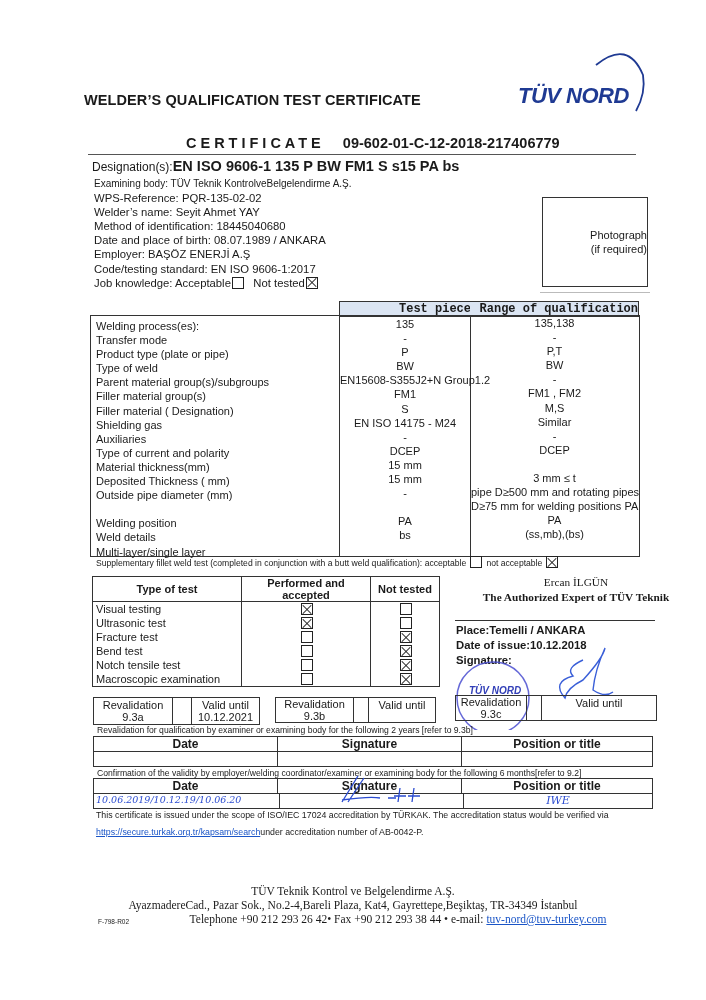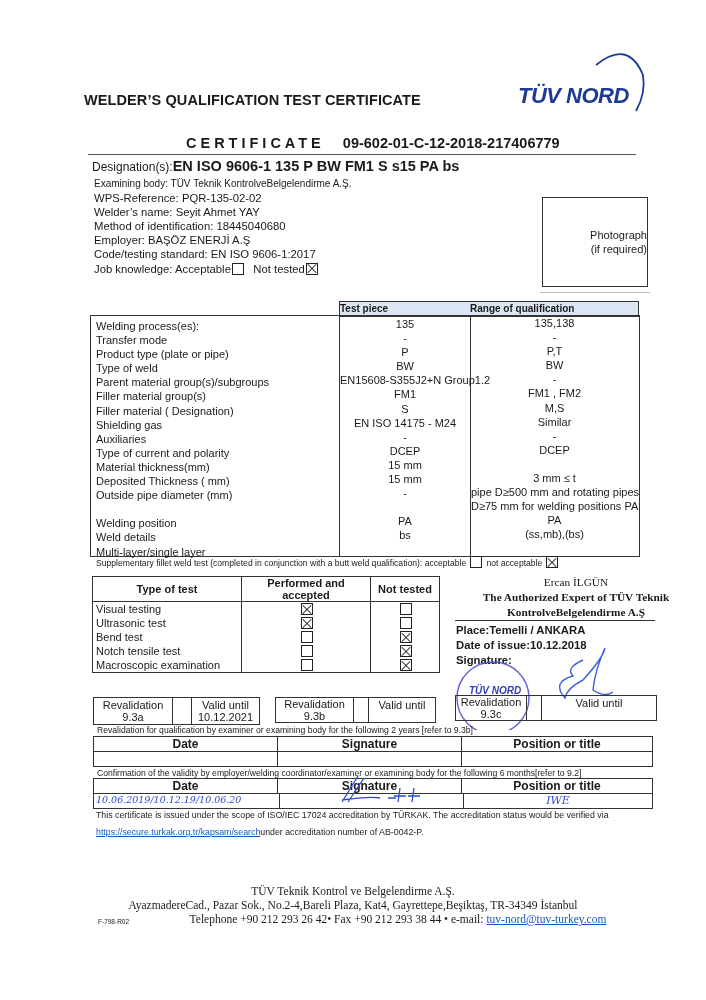--- a/index.html
+++ b/index.html
@@ -14,21 +14,21 @@
   .designation { left:92px; top:158px; font-size:12px; }
   .designation b { font-size:14.5px; }
   .info { left:94px; top:177px; font-size:11.3px; line-height:14.1px; }
   .info .small { font-size:10px; }
   .cb { display:inline-block; width:10px; height:10px; border:1px solid #222; vertical-align:-2px; position:relative; margin-left:1px; background:#fff; }
   .cb.x::before, .cb.x::after { content:""; position:absolute; left:-1px; top:4.5px; width:12px; height:1px; background:#222; }
   .cb.x::before { transform:rotate(45deg); }
   .cb.x::after { transform:rotate(-45deg); }
   .photo { left:542px; top:197px; width:104px; height:88px; border:1px solid #333; display:flex; flex-direction:column; align-items:flex-end; justify-content:center; font-size:11px; text-align:center; line-height:14px; }
   .photo-rule { left:540px; top:292px; width:110px; height:1px; background:#bbb; }
-  .mt-head { position:absolute; top:301px; height:14px; background:#dbe5f3; border:1px solid #333; font-weight:bold; font-size:10px; text-align:left; line-height:14px; }
+  .mt-head { position:absolute; top:301px; height:14px; background:#dbe5f3; border:1px solid #333; font-weight:bold; font-size:12px; text-align:right; line-height:14px;font-family:Liberation Mono, monospace; }
   .mt-body { position:absolute; top:315px; height:240px; border:1px solid #333; }
   .mt-col { position:absolute; top:318px; font-size:11px; line-height:14.1px; }
   .mt-col div { height:14.1px; white-space:nowrap; }
   .supp { left:96px; top:556px; font-size:8.6px; }
 
   
   .tt { position:absolute; left:92px; top:576px; border-collapse:collapse; font-size:11px; }
   .tt th { border:1px solid #333; height:13px; font-weight:bold; padding:0; font-size:11px; }
   .tt td { border-left:1px solid #333; border-right:1px solid #333; padding:0 3px; height:14px; line-height:14px; }
   .tt tr:last-child td { border-bottom:1px solid #333; }
@@ -74,20 +74,21 @@
 <div class="abs cert-rule"></div>
 <div class="abs designation">
   <span>Designation(s):</span><b>EN ISO 9606-1 135 P BW FM1 S s15 PA bs</b>
 </div>
 
 <div class="abs info">
   <div class="small">Examining body: TÜV Teknik KontrolveBelgelendirme A.Ş.</div>
   <div>WPS-Reference: PQR-135-02-02</div>
   <div>Welder’s name: Seyit Ahmet YAY</div>
   <div>Method of identification: 18445040680</div>
+  <div>Date and place of birth: 08.07.1989 / ANKARA</div>
   <div>Employer: BAŞÖZ ENERJİ A.Ş</div>
   <div>Code/testing standard: EN ISO 9606-1:2017</div>
   <div>
     <span>Job knowledge: Acceptable</span><span class="cb"></span>
     &nbsp;&nbsp;<span>Not tested</span><span class="cb x"></span>
   </div>
 </div>
 
 <div class="abs photo">
   <div>Photograph</div>
@@ -178,41 +179,45 @@
         <td>Visual testing</td>
         <td class="c"><span class="cb x"></span></td>
         <td class="c"><span class="cb"></span></td>
       </tr>
       <tr>
         <td>Ultrasonic test</td>
         <td class="c"><span class="cb x"></span></td>
         <td class="c"><span class="cb"></span></td>
       </tr>
       <tr>
+        <td>Fracture test</td>
+        <td class="c"><span class="cb"></span></td>
+        <td class="c"><span class="cb x"></span></td>
+      </tr>
+      <tr>
         <td>Bend test</td>
         <td class="c"><span class="cb"></span></td>
         <td class="c"><span class="cb x"></span></td>
       </tr>
       <tr>
         <td>Notch tensile test</td>
         <td class="c"><span class="cb"></span></td>
         <td class="c"><span class="cb x"></span></td>
       </tr>
       <tr>
         <td>Macroscopic examination</td>
         <td class="c"><span class="cb"></span></td>
         <td class="c"><span class="cb x"></span></td>
       </tr>
     </tbody>
 </table>
 
 <div class="abs expert">
   <div>Ercan İLGÜN</div>
   <div class="b">The Authorized Expert of TÜV Teknik</div>
-  <div class="b">KontrolveBelgelendirme A.Ş</div>
 </div>
 <div class="abs expert-rule"></div>
 <div class="abs place">
   <div>Place:Temelli / ANKARA</div>
   <div>Date of issue:10.12.2018</div>
   <div>Signature:</div>
 </div>
 <svg class="abs" style="left:455px;top:640px" width="200" height="90">
   <circle cx="38" cy="58" r="36" fill="none" stroke="#4a4ed0" stroke-width="1.5" opacity="0.85"></circle>
   <text x="14" y="54" font-size="10" font-weight="bold" font-style="italic" fill="#3340b8" font-family="Liberation Sans, sans-serif">TÜV NORD</text>

